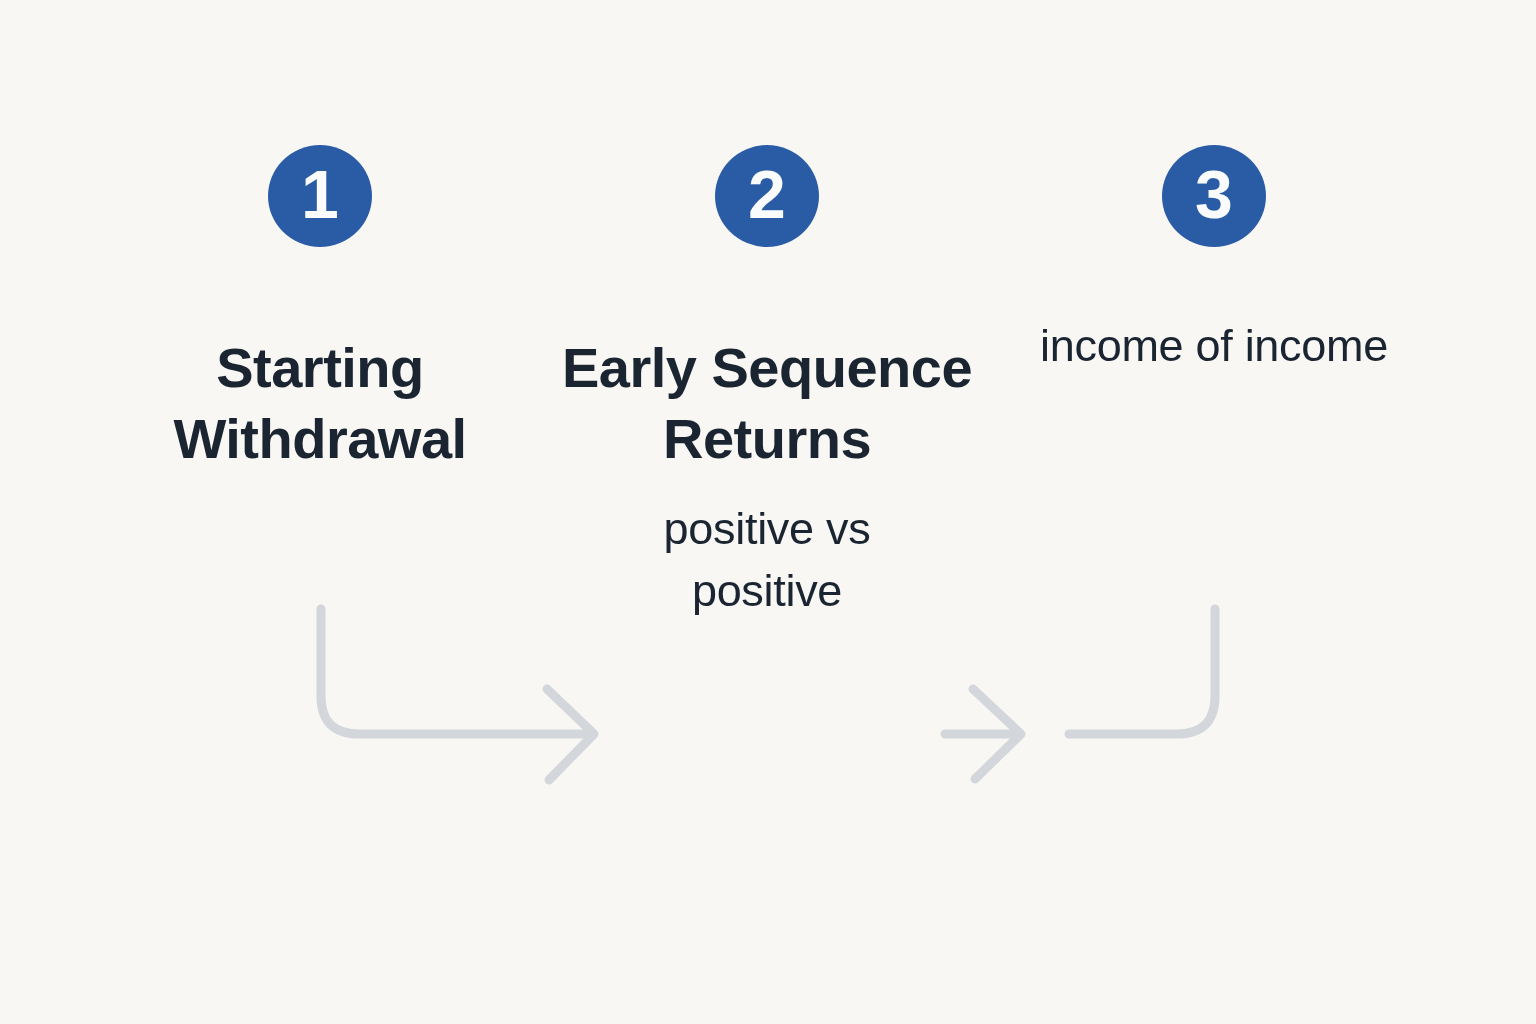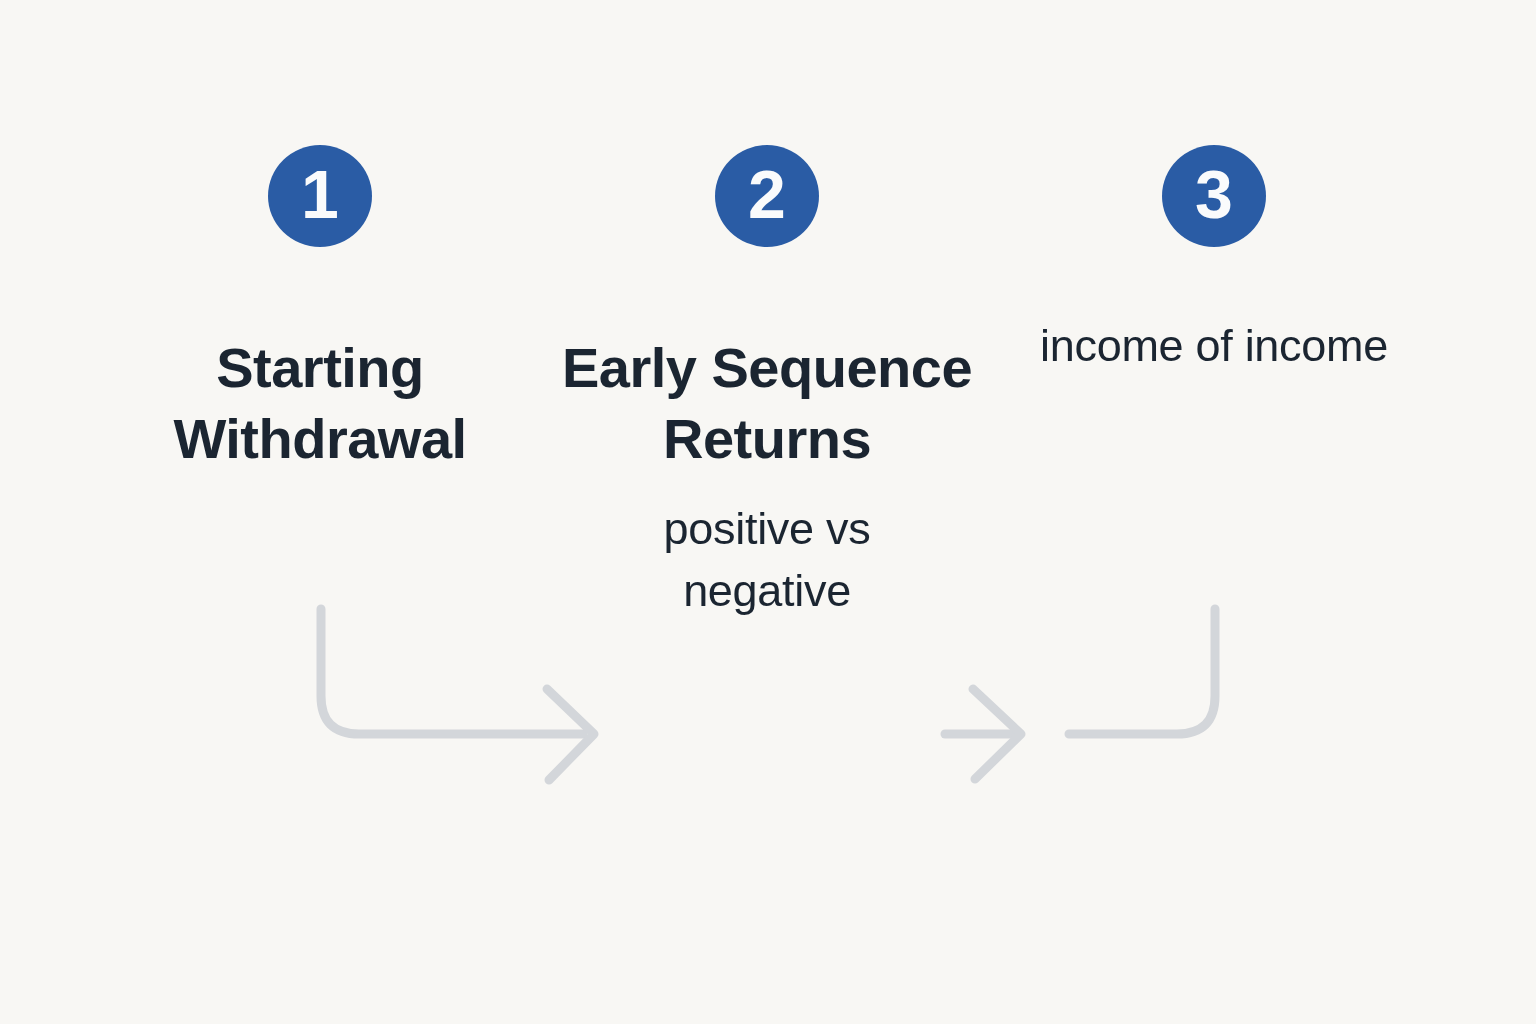--- a/index.html
+++ b/index.html
@@ -102,21 +102,21 @@
   <div class="step step-2">
     <div class="num-circle">
       <span>2</span>
     </div>
     <div class="step-title">
       <div>Early Sequence</div>
       <div>Returns</div>
     </div>
     <div class="step-subtitle">
       <div>positive vs</div>
-      <div>negative</div>
+      <div>positive</div>
     </div>
   </div>
 
   <div class="step step-3">
     <div class="num-circle">
       <span>3</span>
     </div>
     <div class="step-subtitle">
       <div>income of income</div>
     </div>

